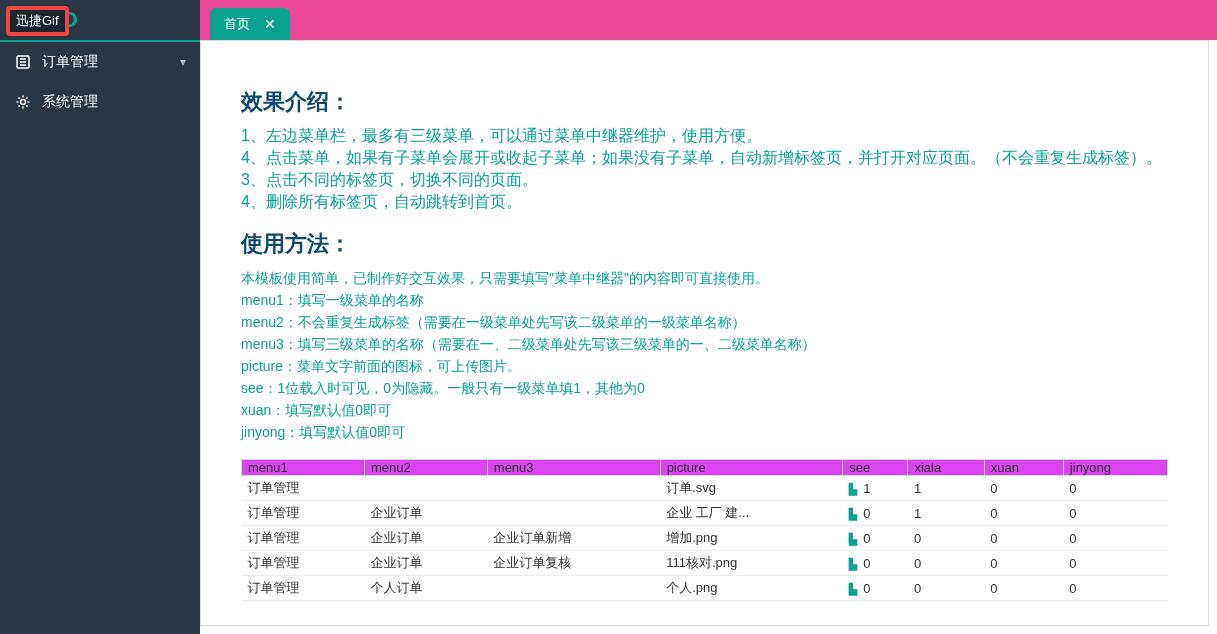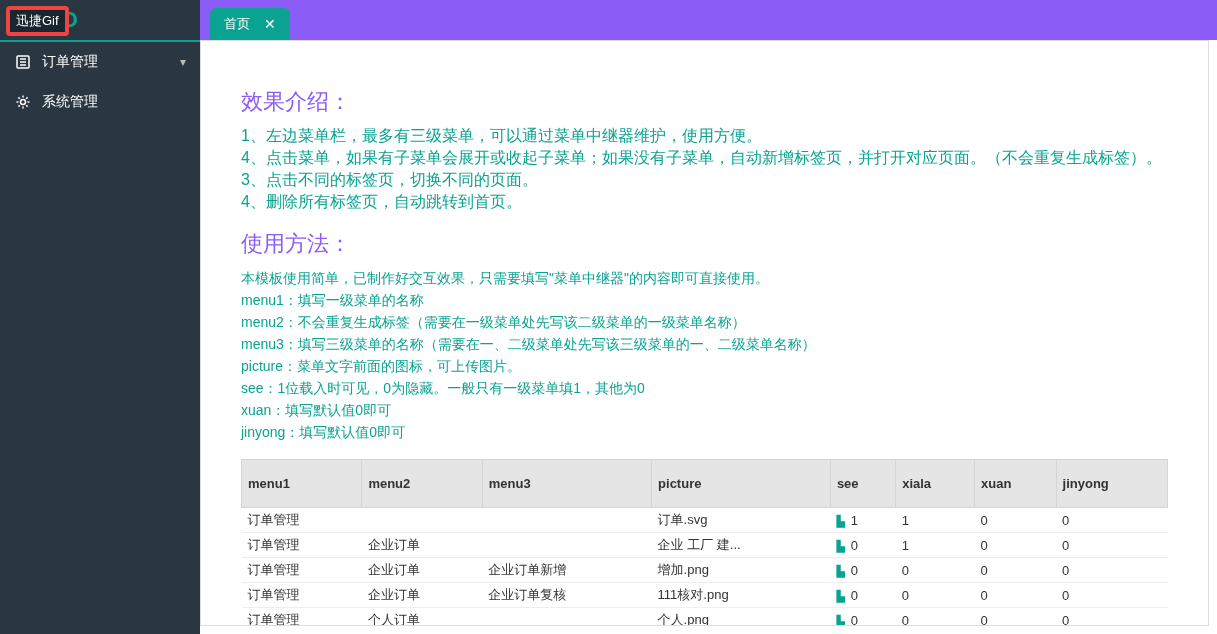--- a/index.html
+++ b/index.html
@@ -3,37 +3,37 @@
 <meta charset="utf-8">
 <style>
 * { margin: 0; padding: 0; box-sizing: border-box; }
 body { font-family: "Microsoft YaHei", Arial, sans-serif; font-size: 14px; background: #fff; width: 1217px; height: 634px; overflow: hidden; position: relative; }
 
 .topbar { height: 40px; background: #2a3641; display: flex; align-items: center; }
 .logo-area { width: 200px; height: 40px; display: flex; align-items: center; padding-left: 10px; }
 .logo-text { color: #0aa391; font-size: 22px; font-weight: bold; letter-spacing: 1px; }
 .watermark-box { position: absolute; top: 6px; left: 6px; background: #1a2530; border: 4px solid #ef4444; border-radius: 4px; color: #fff; font-size: 13px; padding: 2px 6px; z-index: 100; }
 
-.tabs-bar { height: 40px; background: #8b5cf6; flex: 1; display: flex; align-items: flex-end; padding-left: 10px; }
+.tabs-bar { height: 40px; background: #ec4899; flex: 1; display: flex; align-items: flex-end; padding-left: 10px; }
 .tab { background: #0aa391; color: #fff; height: 32px; display: flex; align-items: center; padding: 0 14px; border-top-left-radius: 6px; border-top-right-radius: 6px; font-size: 13px; margin-right: 4px; position: relative; }
 .tab-close { margin-left: 14px; cursor: pointer; font-size: 14px; }
 .teal-line { height: 2px; background: #0aa391; width: 200px; position: absolute; top: 40px; left: 0; }
 
 .sidebar { position: absolute; left: 0; top: 42px; width: 200px; bottom: 0; background: #2a3641; }
 .side-item { height: 40px; display: flex; align-items: center; color: #fff; padding: 0 14px; cursor: pointer; font-size: 14px; }
 .side-icon { width: 18px; height: 18px; margin-right: 10px; display: inline-flex; align-items: center; justify-content: center; color: #fff; }
 .side-chevron { margin-left: auto; font-size: 12px; color: #bbb; }
 
 .content { position: absolute; left: 200px; top: 40px; right: 8px; bottom: 8px; background: #fff; border: 1px solid #ddd; overflow: auto; padding: 30px 40px; }
-.content h2 { color: #8b5cf6; font-size: 22px; font-weight: normal; margin-bottom: 8px; margin-top: 16px; }
+.content h2 { color: #0c4a6e; font-size: 22px; font-weight: bold; margin-bottom: 8px; margin-top: 16px; }
 .content .effect-lines p { color: #0aa391; font-size: 16px; line-height: 22px; }
 .content .usage-lines p { color: #0aa391; font-size: 14px; line-height: 22px; }
 
 .data-table { width: 100%; border-collapse: collapse; margin-top: 16px; font-size: 13px; }
-.data-table thead th { background: #e5e5e5; text-align: left; padding: 16px 6px; border: 1px solid #d5d5d5; font-weight: bold; color: #333; }
+.data-table thead th { background: #d946ef; text-align: left; padding: 0 6px; border: 1px solid #d5d5d5; font-weight: normal; color: #333; }
 .data-table tbody td { padding: 3px 6px; border-bottom: 1px solid #eee; color: #333; }
 .see-icon { color: #0aa391; display: inline-block; margin-right: 6px; font-size: 11px; }
 </style>
 </head>
 <body>
 
 <div class="watermark-box">迅捷Gif</div>
 
 <div class="topbar">
   <div class="logo-area">

